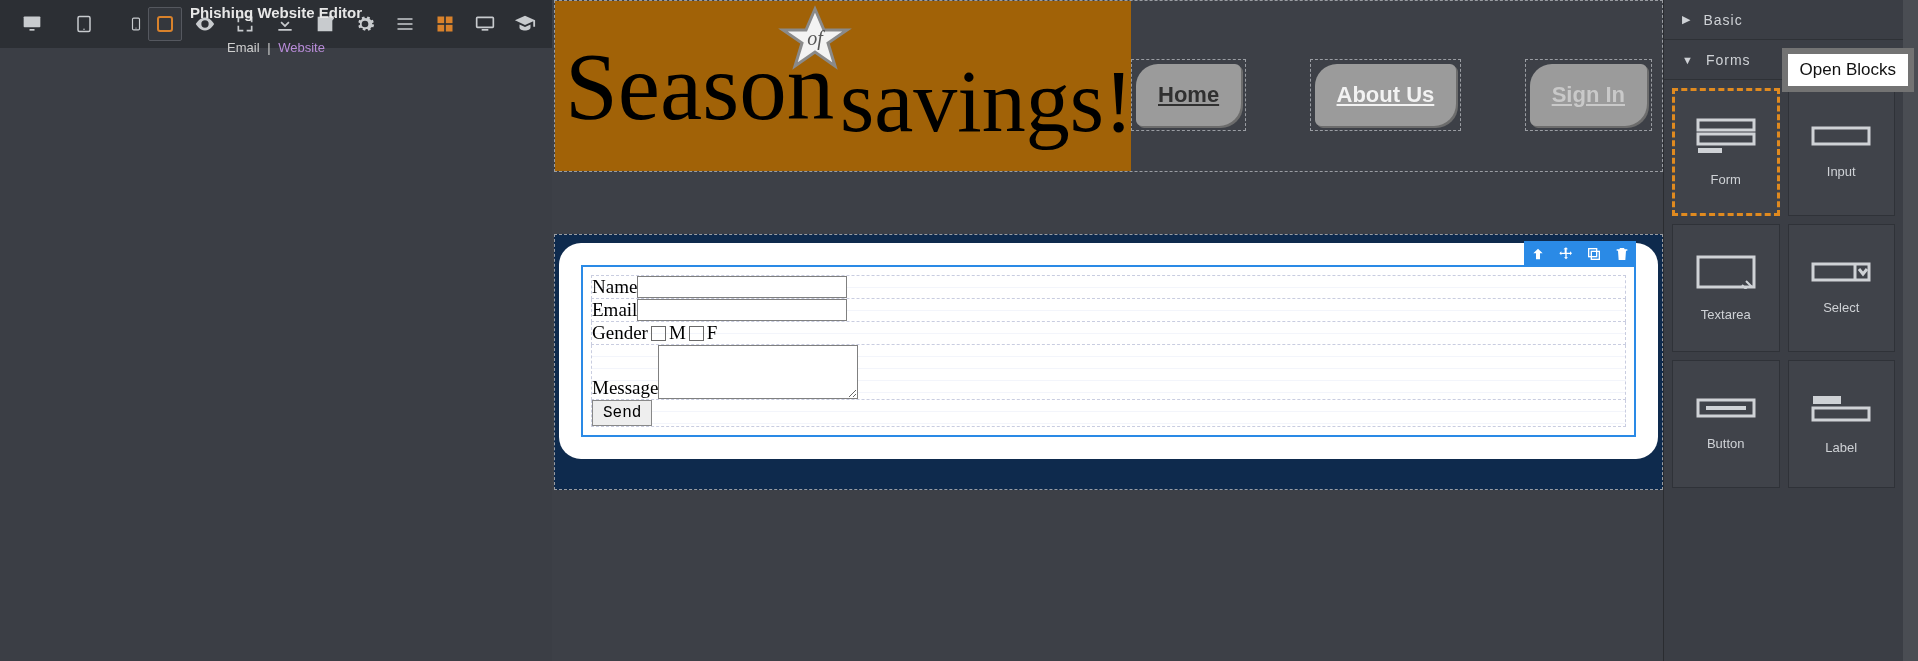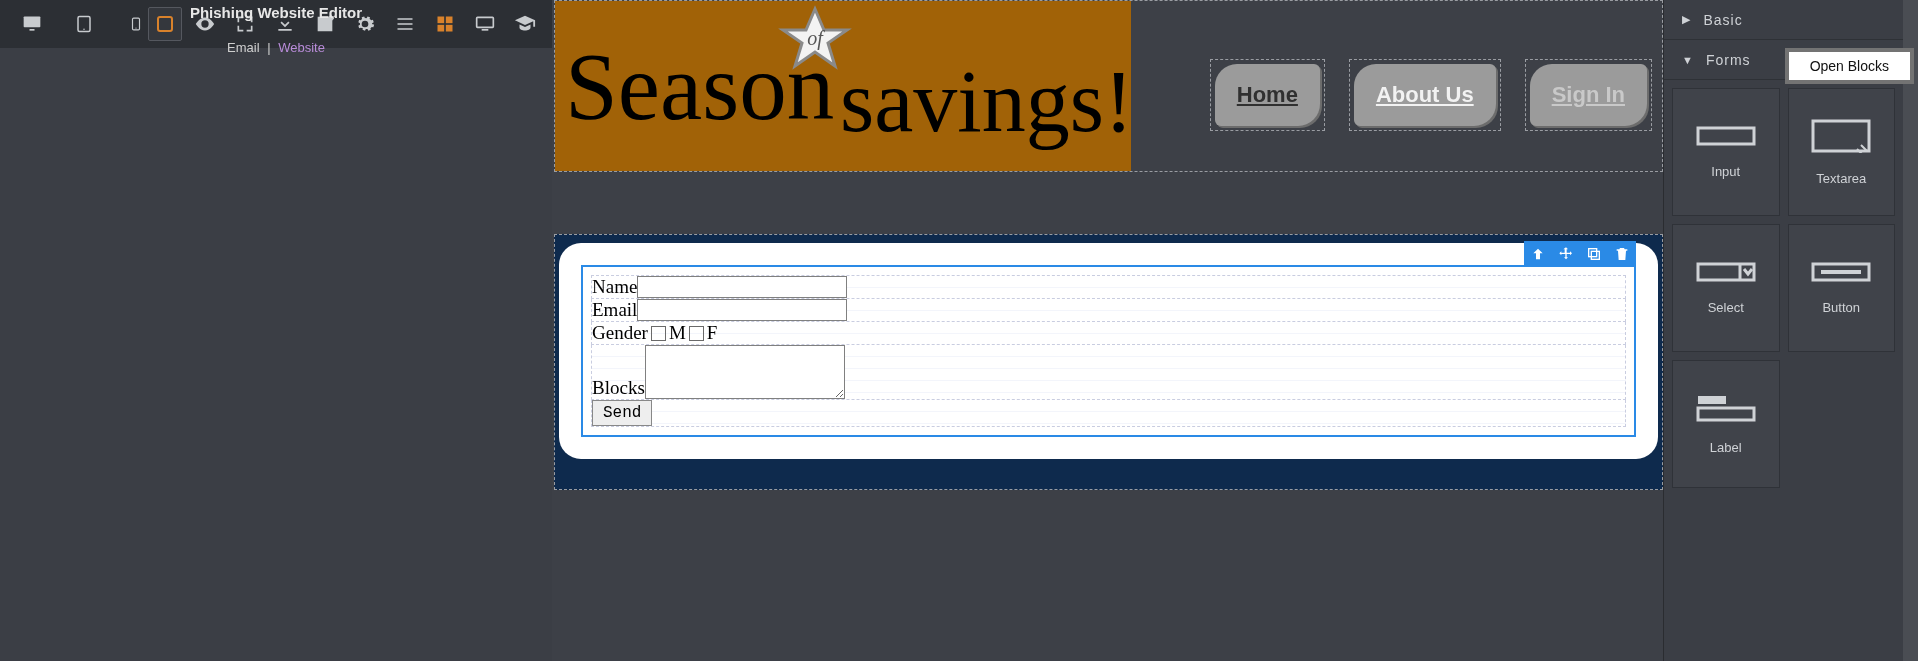--- a/index.html
+++ b/index.html
@@ -26,21 +26,21 @@
 
 
 .main{flex:1;display:flex;position:relative;min-height:0}
 .canvas-wrap{flex:1;background:#3d4047;overflow:hidden;position:relative}
 .canvas{position:absolute;left:2px;top:0;right:0;height:100%}
 
 
 .hdr-row{display:flex;align-items:stretch;border:1px dashed #9a9da3}
 .banner{width:576px;height:170px;background:#a16207;display:flex;align-items:center;justify-content:flex-start;position:relative}
 .banner svg{width:100%;height:100%}
-.nav-area{flex:1;display:flex;align-items:flex-end;justify-content:flex-end;padding:0 10px 40px 0;gap:24px;border-left:none}
+.nav-area{flex:1;display:flex;align-items:flex-end;justify-content:space-between;padding:0 10px 40px 0;gap:24px;border-left:none}
 .navcell{border:1px dashed #9a9da3;padding:4px}
 .navbtn{background:#9b9b9b;border:none;border-radius:22px 6px 22px 6px;padding:18px 22px;font-size:22px;font-weight:bold;color:#303030;text-decoration:underline;cursor:pointer;box-shadow:2px 2px 0 #6c6c6c}
 .navbtn.alt{color:#f2f2f2}
 .navbtn.dim{color:#c9c9c9}
 
 
 .blue-sec{margin-top:62px;background:#0e2a4d;border:1px dashed #9a9da3;padding:8px 4px 30px 4px}
 .white-card{background:#fff;border-radius:22px;padding:22px;position:relative}
 .sel-wrap{border:2px solid #2a8ae6;position:relative}
 .sel-toolbar{position:absolute;right:-2px;top:-26px;height:26px;background:#2a8ae6;display:flex;align-items:center}
@@ -58,21 +58,21 @@
 
 
 .rpanel{width:240px;background:#3b3e45;border-left:1px solid #2a2c30;display:flex;flex-direction:column;position:relative}
 .rpanel .sect-hdr{height:40px;display:flex;align-items:center;padding:0 18px;color:#cfd2d6;font-size:14px;border-bottom:1px solid #2e3136;cursor:pointer;letter-spacing:1px}
 .rpanel .sect-hdr .caret{margin-right:12px;font-size:11px}
 .block-grid{display:grid;grid-template-columns:1fr 1fr;gap:8px;padding:8px}
 .blk{background:#40434a;border:1px solid #2f3238;height:128px;display:flex;flex-direction:column;align-items:center;justify-content:center;gap:18px;cursor:grab;color:#cfd2d6;font-size:13px}
 .blk svg{fill:none;stroke:#cfd2d6;stroke-width:3}
 .blk.hl{border:3px dashed #e08a1f}
 
-.tooltip{position:absolute;right:4px;top:48px;background:#fff;color:#111;font-size:14px;padding:6px 21px;border:4px solid #737373;white-space:nowrap;z-index:50}
+.tooltip{position:absolute;right:4px;top:48px;background:#fff;color:#111;font-size:17px;padding:6px 12px;border:6px solid #737373;white-space:nowrap;z-index:50}
 
 
 .scrollstrip{width:15px;background:#4a4d53}
 </style>
 </head>
 <body>
 
 <div class="app">
 
   <div class="topbar">
@@ -227,21 +227,21 @@
                   <input type="text" style="">
                 </div>
                 <div class="frow">
                   <label>Gender</label>
                   <span class="chk"></span>
                   <span>M</span>
                   <span class="chk"></span>
                   <span>F</span>
                 </div>
                 <div class="frow" style="align-items:flex-end">
-                  <label>Blocks</label>
+                  <label>Message</label>
                   <textarea style=""></textarea>
                 </div>
                 <div class="frow btnrow">
                   <button>Send</button>
                 </div>
               </div>
             </div>
           </div>
         </div>
 
@@ -251,20 +251,28 @@
     <div class="rpanel">
       <div class="sect-hdr">
         <span class="caret">▶</span>
         <span>Basic</span>
       </div>
       <div class="sect-hdr">
         <span class="caret">▼</span>
         <span>Forms</span>
       </div>
       <div class="block-grid">
+        <div class="blk hl">
+          <svg width="60" height="36" viewBox="0 0 60 36">
+              <rect x="2" y="2" width="56" height="10"></rect>
+              <rect x="2" y="16" width="56" height="10"></rect>
+              <rect x="2" y="30" width="24" height="5" fill="#cfd2d6" stroke="none"></rect>
+            </svg>
+          <span>Form</span>
+        </div>
         <div class="blk">
           <svg width="60" height="20" viewBox="0 0 60 20">
               <rect x="2" y="2" width="56" height="16"></rect>
             </svg>
           <span>Input</span>
         </div>
         <div class="blk">
           <svg width="60" height="34" viewBox="0 0 60 34">
               <rect x="2" y="2" width="56" height="30"></rect>
               <path d="M50 26l6 6M46 30l6 6" stroke-width="2"></path>

